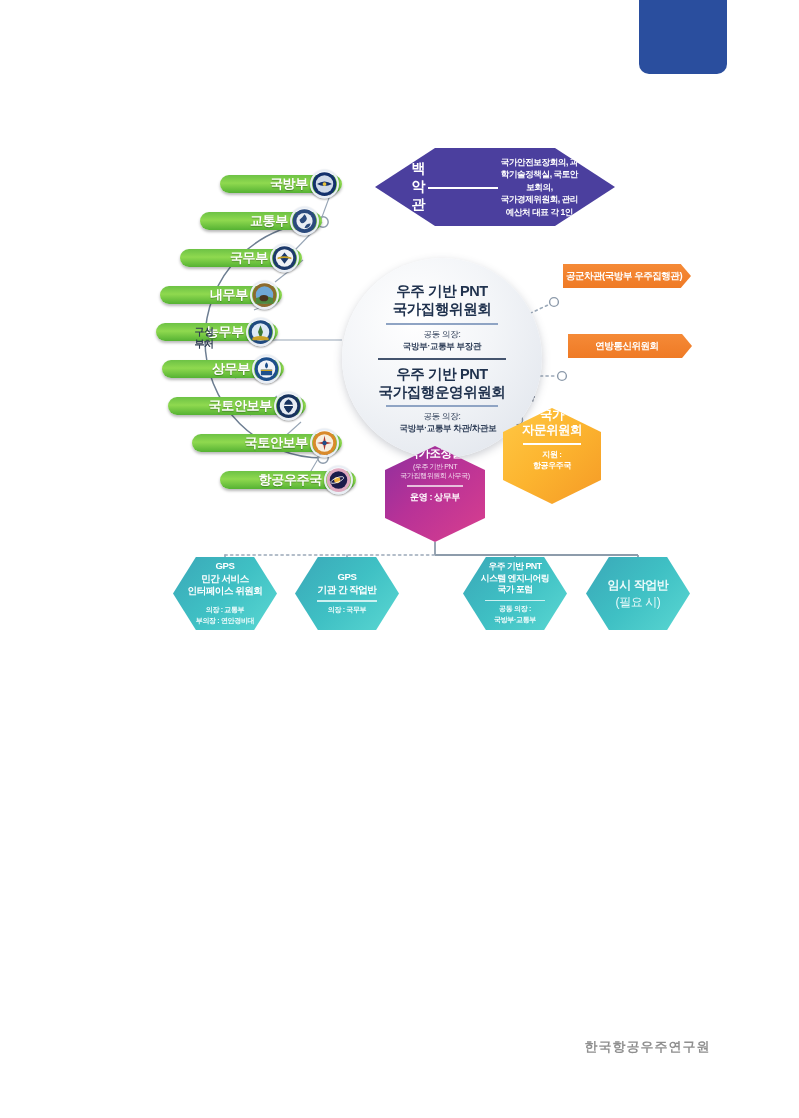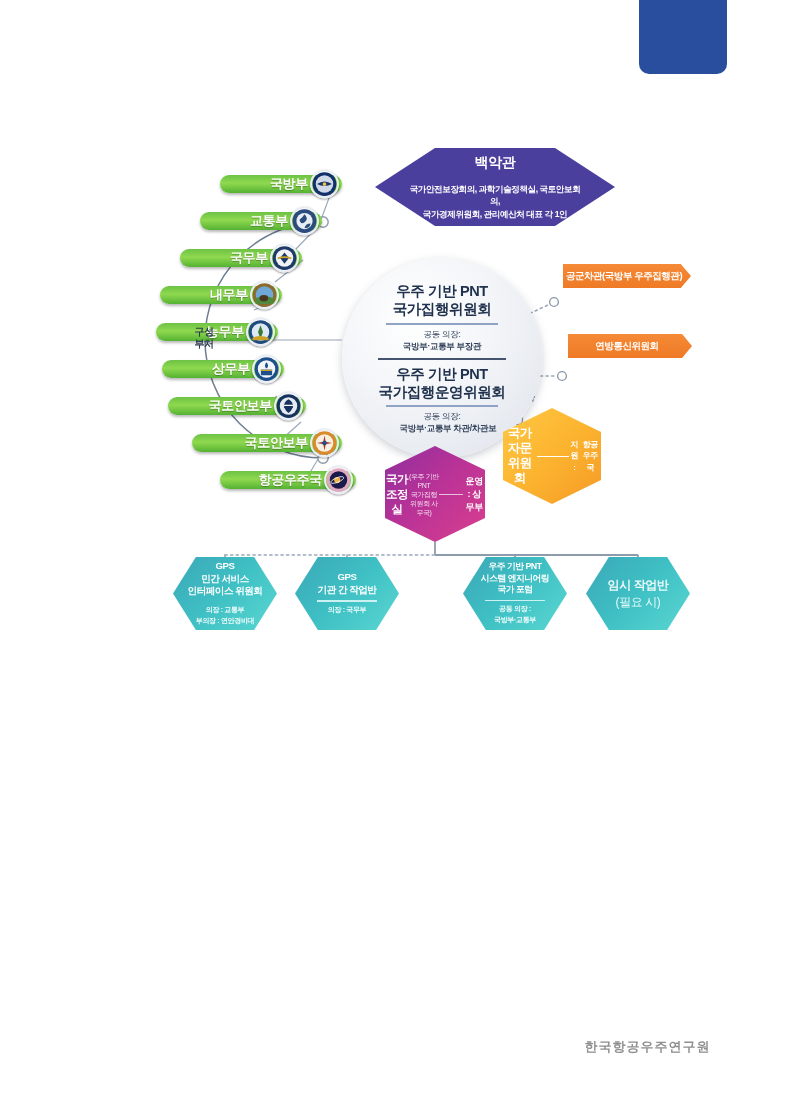--- a/index.html
+++ b/index.html
@@ -62,27 +62,27 @@
     line-height:1.2;text-align:center;letter-spacing:-.4px;
   }
   .side-label{
     position:absolute;font-size:9.5px;font-weight:bold;color:#2c3a50;
     line-height:1.2;text-align:center;letter-spacing:-.4px;white-space:nowrap;
   }
 
   
   .hex{
     position:absolute;
-    display:flex;flex-direction:column;align-items:center;justify-content:center;
+    display:flex;align-items:center;justify-content:center;
     text-align:center;box-sizing:border-box;
     clip-path:polygon(25% 0%,75% 0%,100% 50%,75% 100%,25% 100%,0% 50%);
   }
   .hexv{
     position:absolute;
-    display:flex;flex-direction:row;align-items:center;justify-content:flex-start;
+    display:flex;flex-direction:column;align-items:center;justify-content:flex-start;
     text-align:center;box-sizing:border-box;
     clip-path:polygon(50% 0%,100% 25%,100% 75%,50% 100%,0% 75%,0% 25%);
   }
 
   
   #whitehouse{
     left:255px;top:18px;width:240px;height:78px;
     background:#4b3f9e;padding:8px 34px 8px 34px;
   }
   #whitehouse .wh-t{font-size:14px;font-weight:bold;color:#fff;letter-spacing:-.4px;}

